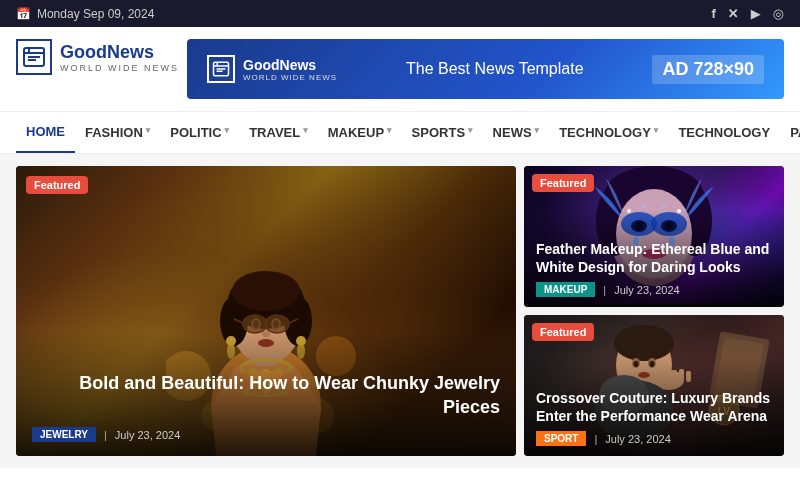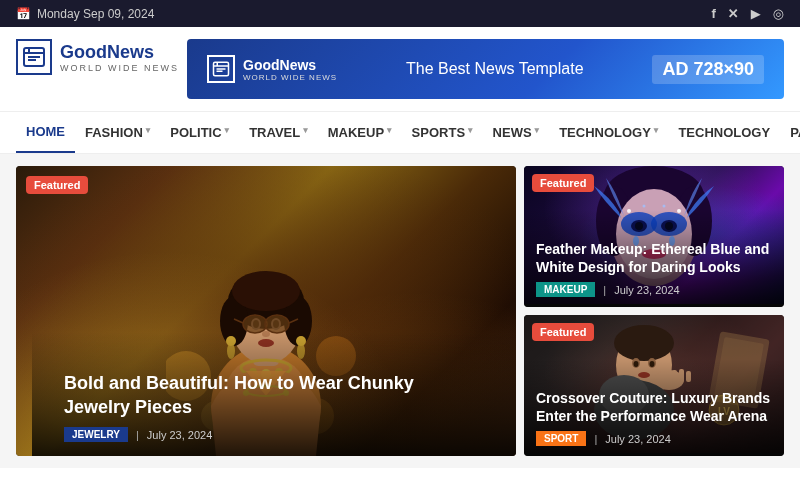--- a/index.html
+++ b/index.html
@@ -128,24 +128,25 @@
       background: #e74c3c;
       color: #fff;
       font-size: 11px;
       font-weight: bold;
       padding: 3px 8px;
       border-radius: 4px;
     }
     .main-article-overlay {
       position: absolute;
       bottom: 0;
-      left: 16px;
+      left: 0;
       right: 0;
       background: linear-gradient(transparent, rgba(0,0,0,0.85));
-      padding: 40px 32px 14px;
+      padding: 40px 16px 14px;
+      text-align: right;
     }
     .main-article-title {
       color: #fff;
       font-size: 18px;
       font-weight: bold;
       margin-bottom: 8px;
       line-height: 1.3;
     }
     .article-meta { display: flex; align-items: center; gap: 8px; }
     .tag-badge {

